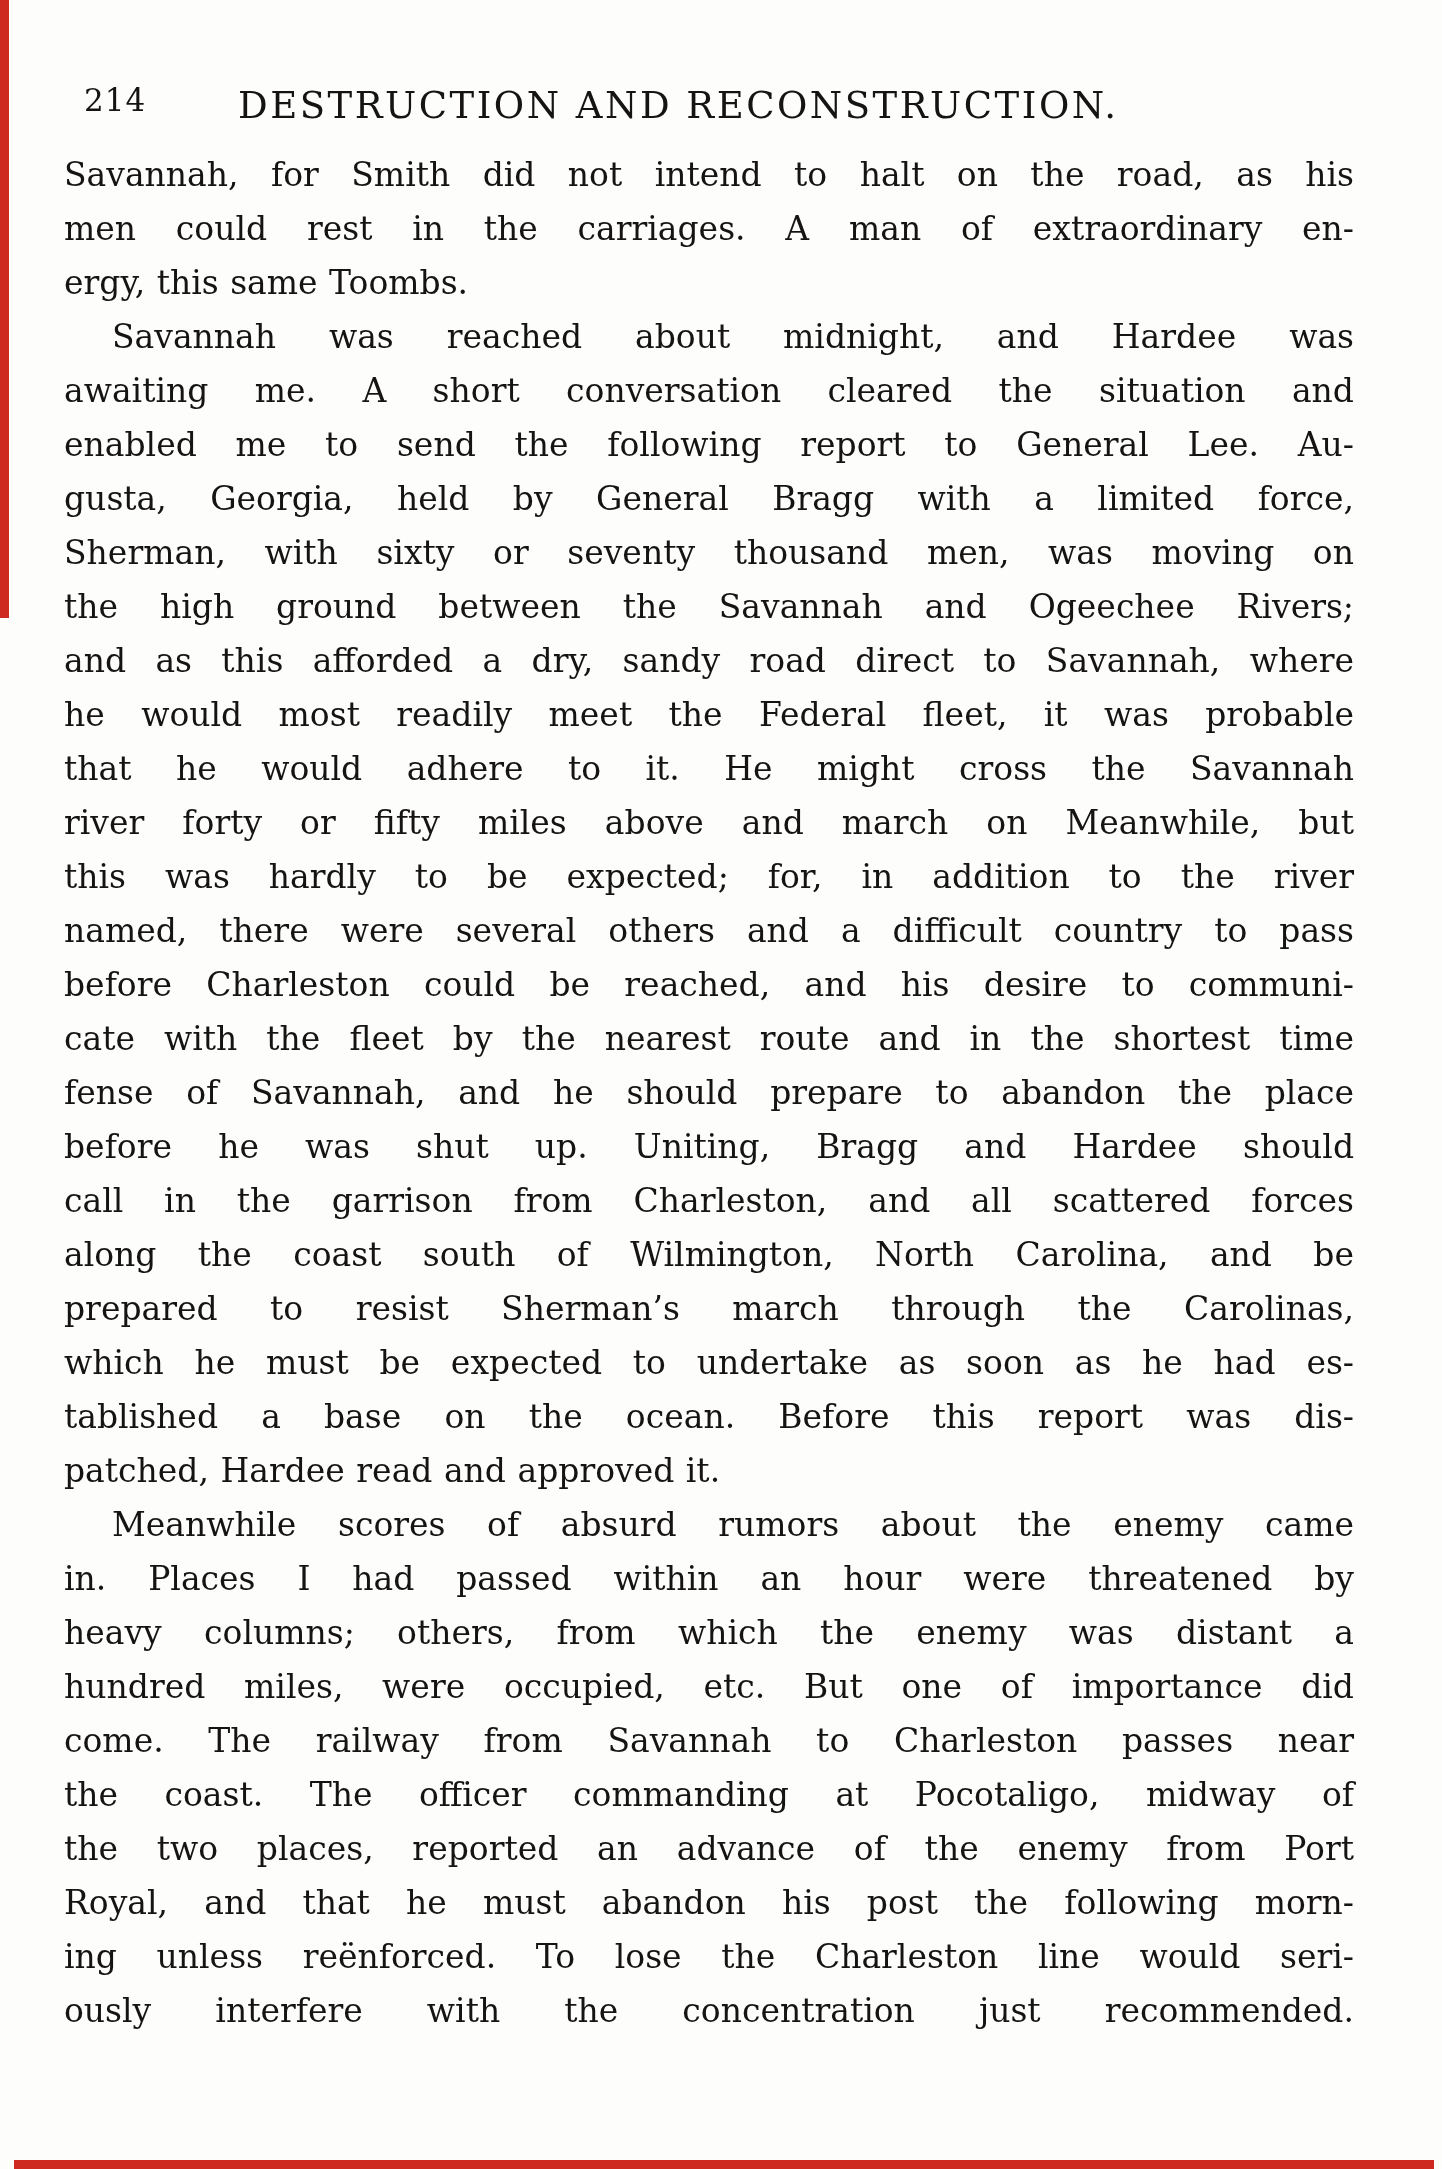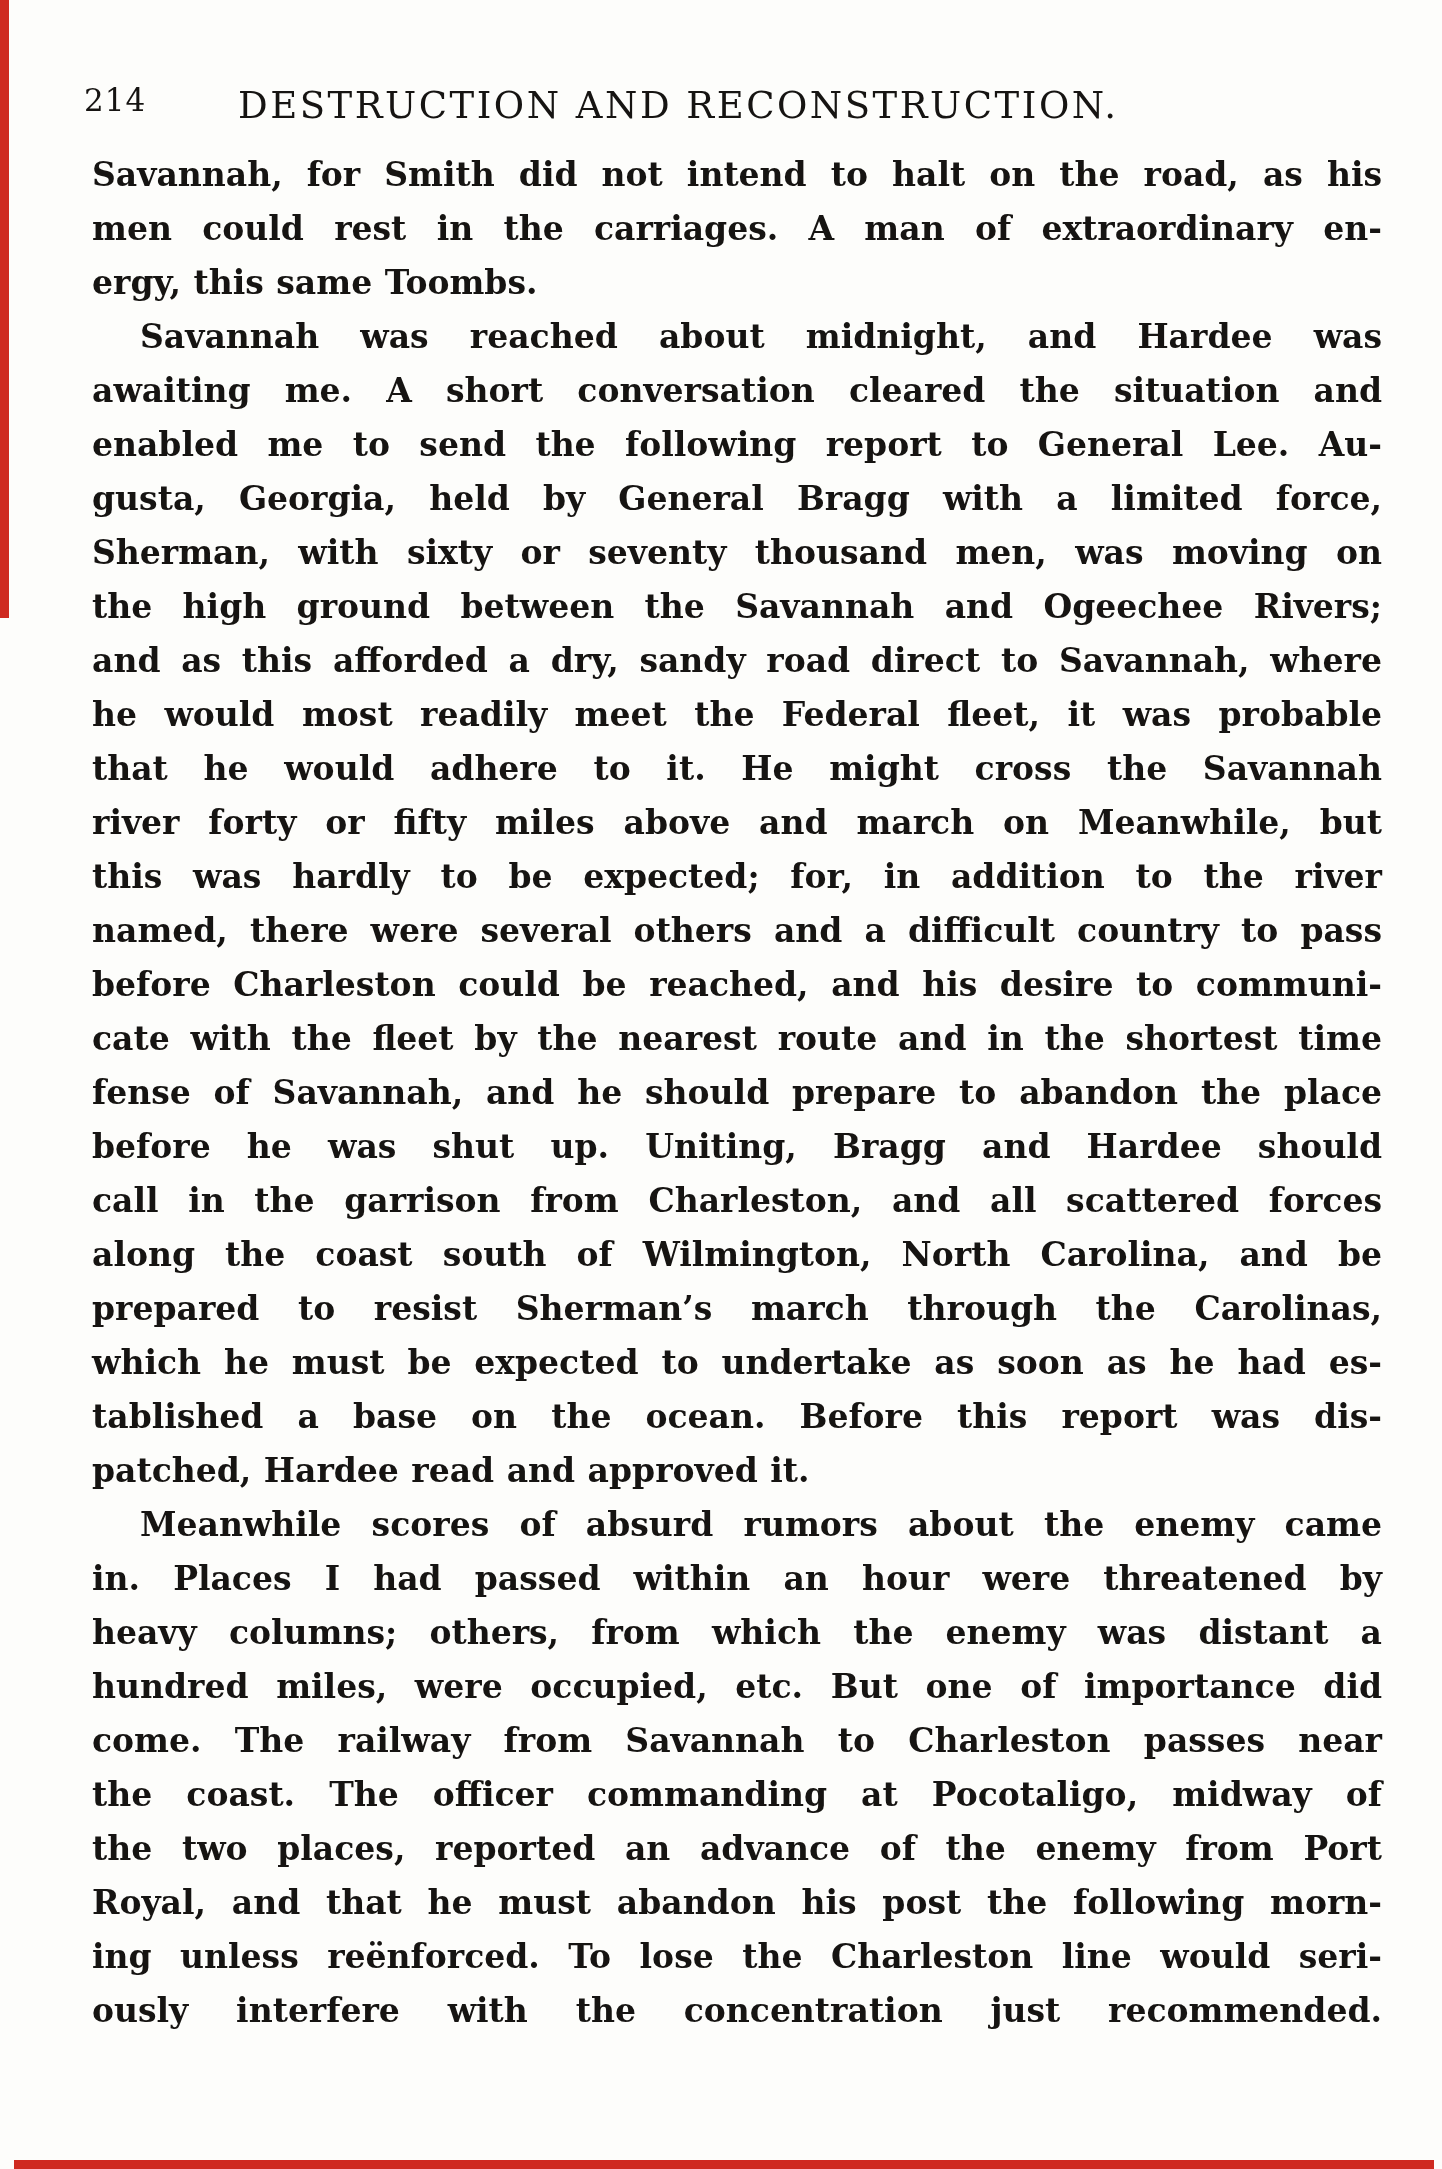--- a/index.html
+++ b/index.html
@@ -36,24 +36,23 @@
     left: 238px;
     top: 2px;
     font-size: 37px;
     letter-spacing: 2.5px;
     white-space: nowrap;
   }
 
   
   .text-block {
     position: absolute;
-    left: 92px;
+    left: 64px;
     top: 148px;
     width: 1290px;
-    font-weight: bold;
   }
   .paragraph { margin: 0; }
   .line {
     font-size: 33px;
     line-height: 54px;
     height: 54px;
     white-space: nowrap;
     text-align: justify;
     text-align-last: justify;
     word-spacing: 1px;

